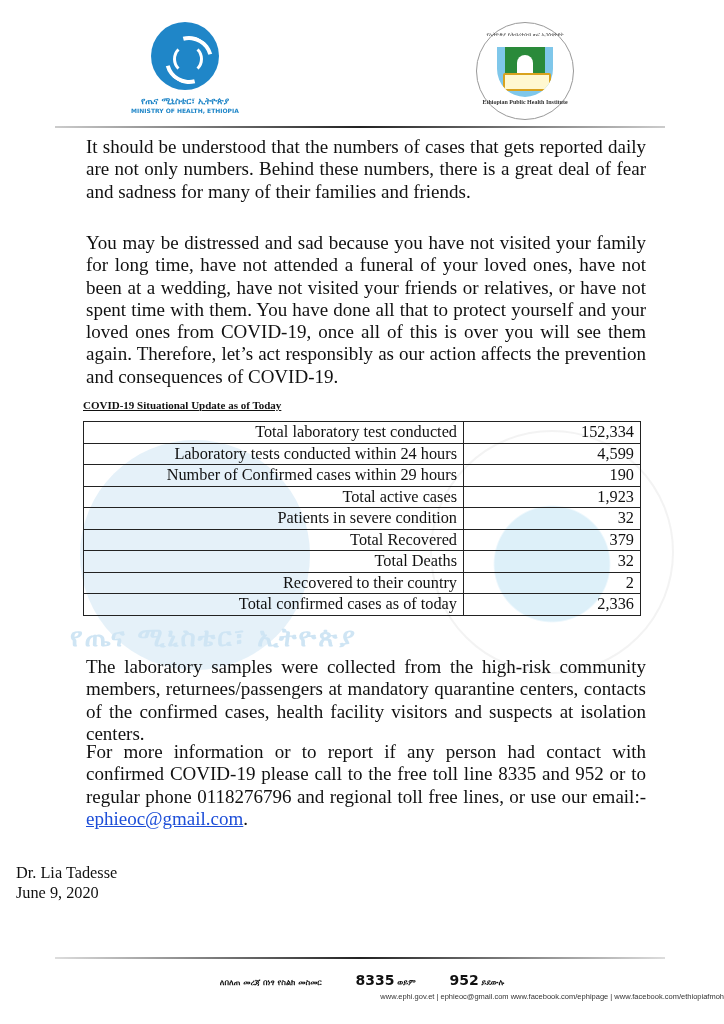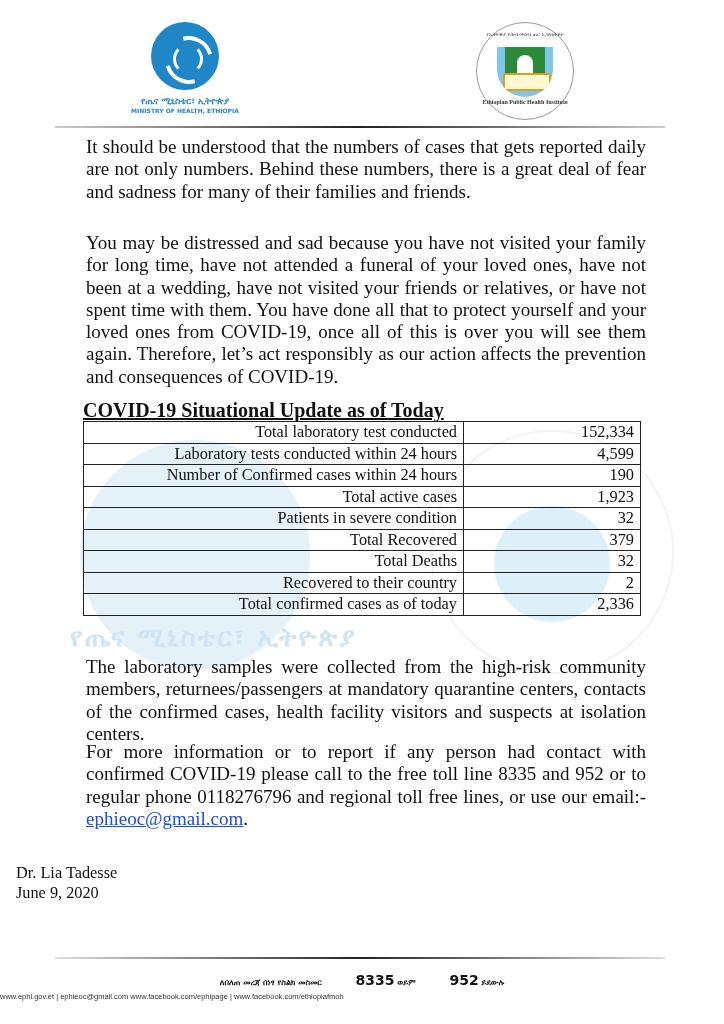--- a/index.html
+++ b/index.html
@@ -15,32 +15,32 @@
   .logo-right .inner { position:absolute; left:20px; top:24px; width:56px; height:50px; border-radius:0 0 28px 28px; background:#7fc7ea; overflow:hidden; }
   .logo-right .gate { position:absolute; left:8px; top:0; width:40px; height:26px; background:#2a8a3a; }
   .logo-right .gate:after { content:""; position:absolute; left:12px; top:8px; width:16px; height:18px; background:#fff; border-radius:8px 8px 0 0; }
   .logo-right .book { position:absolute; left:6px; top:26px; width:44px; height:14px; background:#fff8d0; border:2px solid #d9a21e; border-radius:2px; }
   .logo-right .txt { position:absolute; left:0; bottom:14px; width:96px; text-align:center; font-size:6px; font-weight:bold; color:#333; }
   .logo-right .amtxt { position:absolute; left:0; top:8px; width:96px; text-align:center; font-size:5px; font-family:"DejaVu Sans", sans-serif; color:#333; }
   .hr-top { position:absolute; left:55px; top:126px; width:610px; height:2px; background:linear-gradient(to right, #ccc, #222 50%, #ccc); }
   .para { position:absolute; left:86px; width:560px; font-size:19px; line-height:22.3px; text-align:justify; }
   .p1 { top:136px; }
   .p2 { top:204px;margin-top:28px; }
-  .table-title { position:absolute; left:83px; top:399px; font-size:20px; font-weight:bold; text-decoration:underline; }
+  .table-title { position:absolute; left:83px; top:399px; font-size:11px; font-weight:bold; text-decoration:underline; }
   table.stats { position:absolute; left:83px; top:421px; width:558px; border-collapse:collapse; font-size:16.3px;text-align:right; }
   table.stats td { border:1px solid #222; padding:0 6px; height:20.5px; line-height:20px; }
   table.stats td.val { width:164px;margin-top:12px; }
   .p3 { top:656px; }
   .p4 { top:741px; }
   .p4 a { color:#1d4ed8; text-decoration:underline; }
   .sign { position:absolute; left:0; top:863px; width:724px; text-align:left; font-size:16.3px; line-height:19.5px;padding-left:16px; }
   .hr-bot { position:absolute; left:55px; top:957px; width:610px; height:2px; background:linear-gradient(to right, #ddd, #222 50%, #ddd); }
   .footer-am { position:absolute; left:0; top:972px; width:724px; text-align:center; font-family:"DejaVu Sans", sans-serif; font-size:8px; font-weight:bold; }
   .footer-am .big { font-size:14px;padding-left:31px; }
-  .footer-links { position:absolute; left:0; top:992px; width:724px; text-align:left; font-family:"Liberation Sans", sans-serif; font-size:7.5px; color:#333; }
+  .footer-links { position:absolute; left:0; top:992px; width:724px; text-align:right; font-family:"Liberation Sans", sans-serif; font-size:7.5px; color:#333; }
   .watermark { position:absolute; left:430px; top:430px; width:240px; height:240px; border-radius:50%; border:2px solid #ddd; opacity:0.35; background:radial-gradient(circle at 50% 55%, #9fd5f0 0 32%, transparent 33%); }
   .wm-left { position:absolute; left:80px; top:440px; width:230px; height:230px; border-radius:50%; background:#cfe5f4; opacity:0.55; }
   .wm-text { position:absolute; left:70px; top:622px; font-family:"DejaVu Sans", sans-serif; font-size:26px; font-weight:bold; color:#cfe5f4; letter-spacing:2px; }
 </style>
 </head>
 <body>
 
 <div class="wm-left"></div>
 <div class="wm-text">የጤና ሚኒስቴር፣ ኢትዮጵያ</div>
 <div class="watermark"></div>
@@ -72,21 +72,21 @@
   <tbody id="stats-body">
       <tr>
         <td>Total laboratory test conducted</td>
         <td class="val">152,334</td>
       </tr>
       <tr>
         <td>Laboratory tests conducted within 24 hours</td>
         <td class="val">4,599</td>
       </tr>
       <tr>
-        <td>Number of Confirmed cases within 24 hours</td>
+        <td>Number of Confirmed cases within 29 hours</td>
         <td class="val">190</td>
       </tr>
       <tr>
         <td>Total active cases</td>
         <td class="val">1,923</td>
       </tr>
       <tr>
         <td>Patients in severe condition</td>
         <td class="val">32</td>
       </tr>

